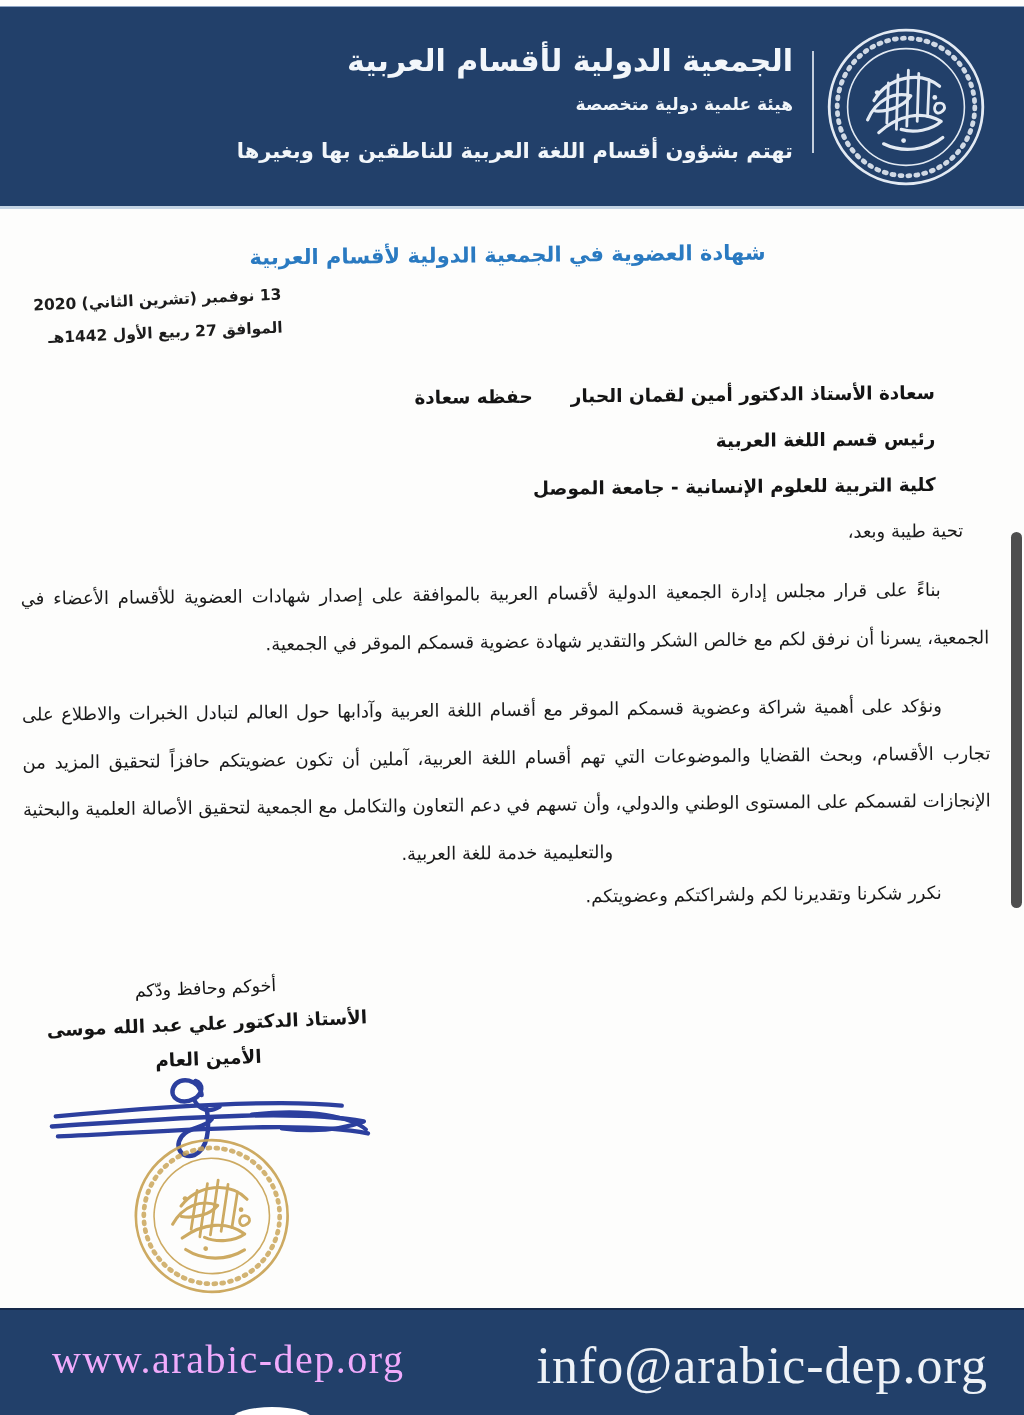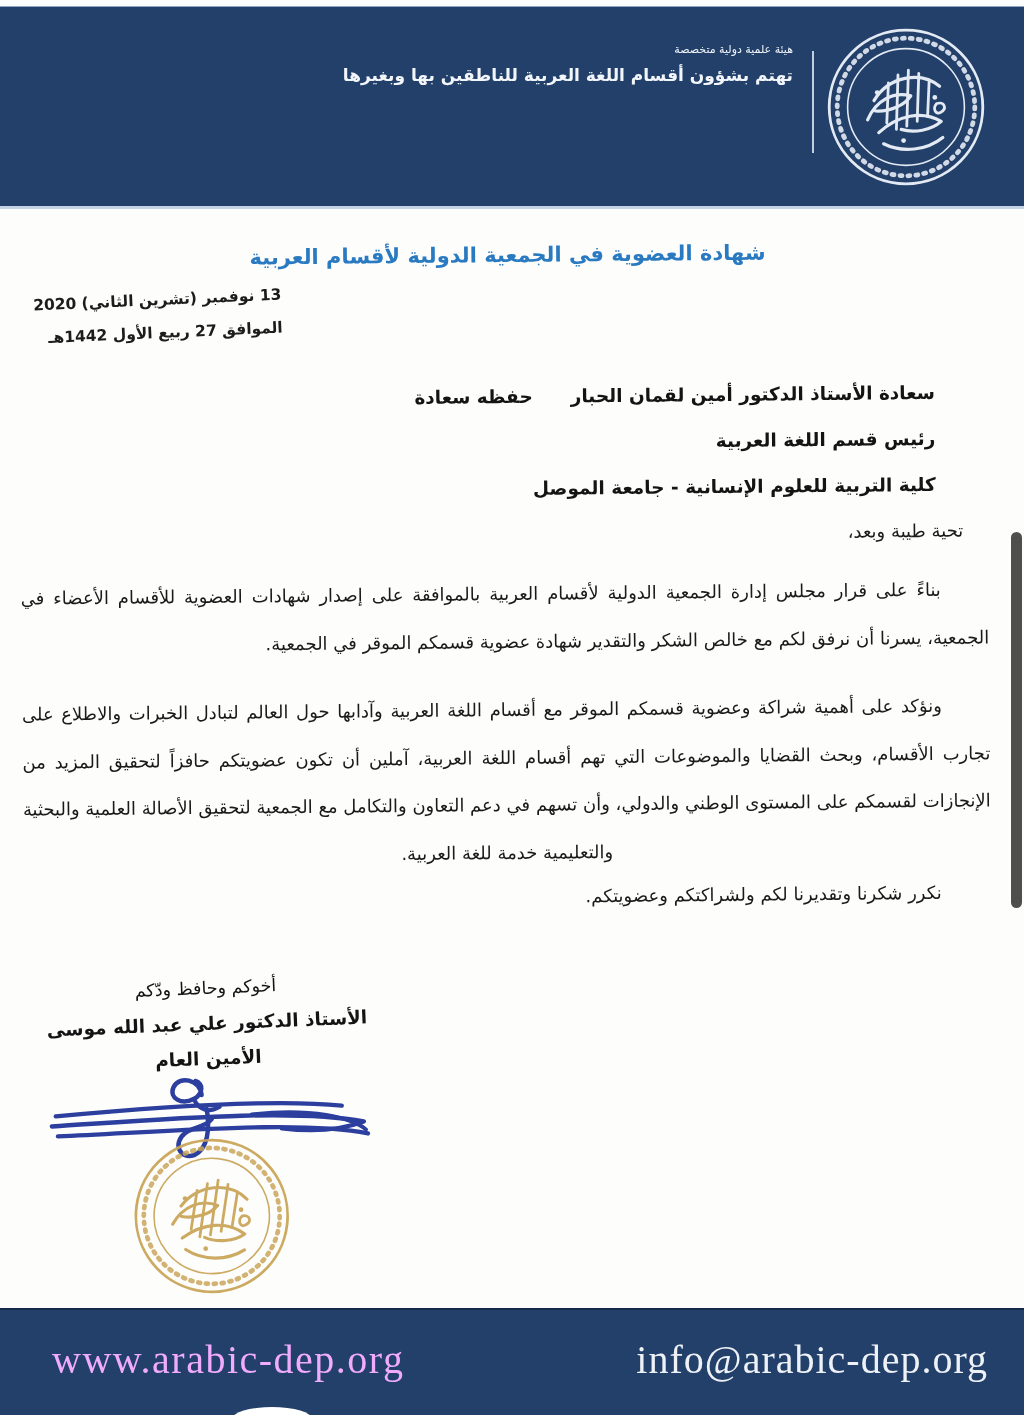--- a/index.html
+++ b/index.html
@@ -4,22 +4,22 @@
 <style>
   html,body{margin:0;padding:0;}
   body{width:1024px;height:1415px;background:#ffffff;font-family:"DejaVu Sans",sans-serif;}
   .page{position:relative;width:1024px;height:1415px;background:#fdfdfc;overflow:hidden;}
 
   
   .band-top{position:absolute;top:6px;left:0;width:1024px;height:199px;
     background:#22406a;border-top:1px solid #8fa5c4;border-bottom:3px solid #c4d4e4;}
   .head-text{position:absolute;top:36px;right:231px;text-align:right;direction:rtl;color:#f2f6fa;}
   .org-name{font-size:30px;font-weight:bold;letter-spacing:.5px;margin-bottom:16px;}
-  .tagline1{font-size:11px;font-weight:normal;margin-bottom:9px;}
-  .tagline2{font-size:17px;font-weight:bold;}
+  .tagline1{font-size:17px;font-weight:bold;margin-bottom:25px;}
+  .tagline2{font-size:21px;font-weight:bold;}
   .head-sep{position:absolute;left:812px;top:44px;width:2px;height:102px;background:#dfe7f0;opacity:.85;}
   .head-seal{position:absolute;left:826px;top:20px;width:160px;height:160px;color:#e3eaf3;}
 
   
   .scan-tilt{position:absolute;inset:0;transform:rotate(-0.55deg);transform-origin:512px 720px;}
   .subject{position:absolute;top:243px;left:0;width:1024px;text-align:center;
     color:#2a7ac1;font-weight:bold;font-size:21px;direction:rtl;}
   .dates{position:absolute;left:18px;top:281px;width:268px;direction:rtl;text-align:right;
     font-weight:bold;font-size:15.5px;line-height:33px;color:#1c1c1c;transform:rotate(-2deg);}
   .addressee{position:absolute;right:86px;top:374px;direction:rtl;text-align:right;
@@ -39,21 +39,21 @@
   .signature-svg{position:absolute;left:38px;top:1068px;width:335px;height:97px;color:#2c3f9e;}
   .stamp{position:absolute;left:128px;top:1134px;width:158px;height:158px;color:#c9a456;opacity:.92;
     transform:rotate(7deg);}
 
   
   .band-bottom{position:absolute;left:0;top:1308px;width:1024px;height:107px;
     background:#22406a;border-top:2px solid #16294a;}
   .foot-web{position:absolute;left:52px;top:26px;color:#f0abfc;
     font-family:"Liberation Serif",serif;font-size:40px;letter-spacing:1.5px;}
   .foot-mail{position:absolute;right:36px;top:26px;color:#eef2f7;
-    font-family:"Liberation Serif",serif;font-size:40px;letter-spacing:1px;}
+    font-family:"Liberation Serif",serif;font-size:52px;letter-spacing:1px;}
   .partial-icon{position:absolute;left:232px;top:1407px;width:80px;height:24px;
     background:#ffffff;border-radius:50%;}
 
   
   .scroll-thumb{position:absolute;left:1011px;top:532px;width:11px;height:376px;
     background:#4e4e4e;border-radius:6px;}
 </style>
 </head>
 <body>
 
@@ -81,20 +81,21 @@
         <circle cx="97" cy="142" r="3"></circle>
       </g>
     </g>
   </defs>
 </svg>
 
 <div class="page">
 
   <div class="band-top">
     <div class="head-text">
+      <div class="org-name">الجمعية الدولية لأقسام العربية</div>
       <div class="tagline1">هيئة علمية دولية متخصصة</div>
       <div class="tagline2">تهتم بشؤون أقسام اللغة العربية للناطقين بها وبغيرها</div>
     </div>
     <div class="head-sep"></div>
     <svg class="head-seal" viewBox="0 0 200 200">
       <use href="#seal-art"></use>
     </svg>
   </div>
 
   <div class="scan-tilt">

